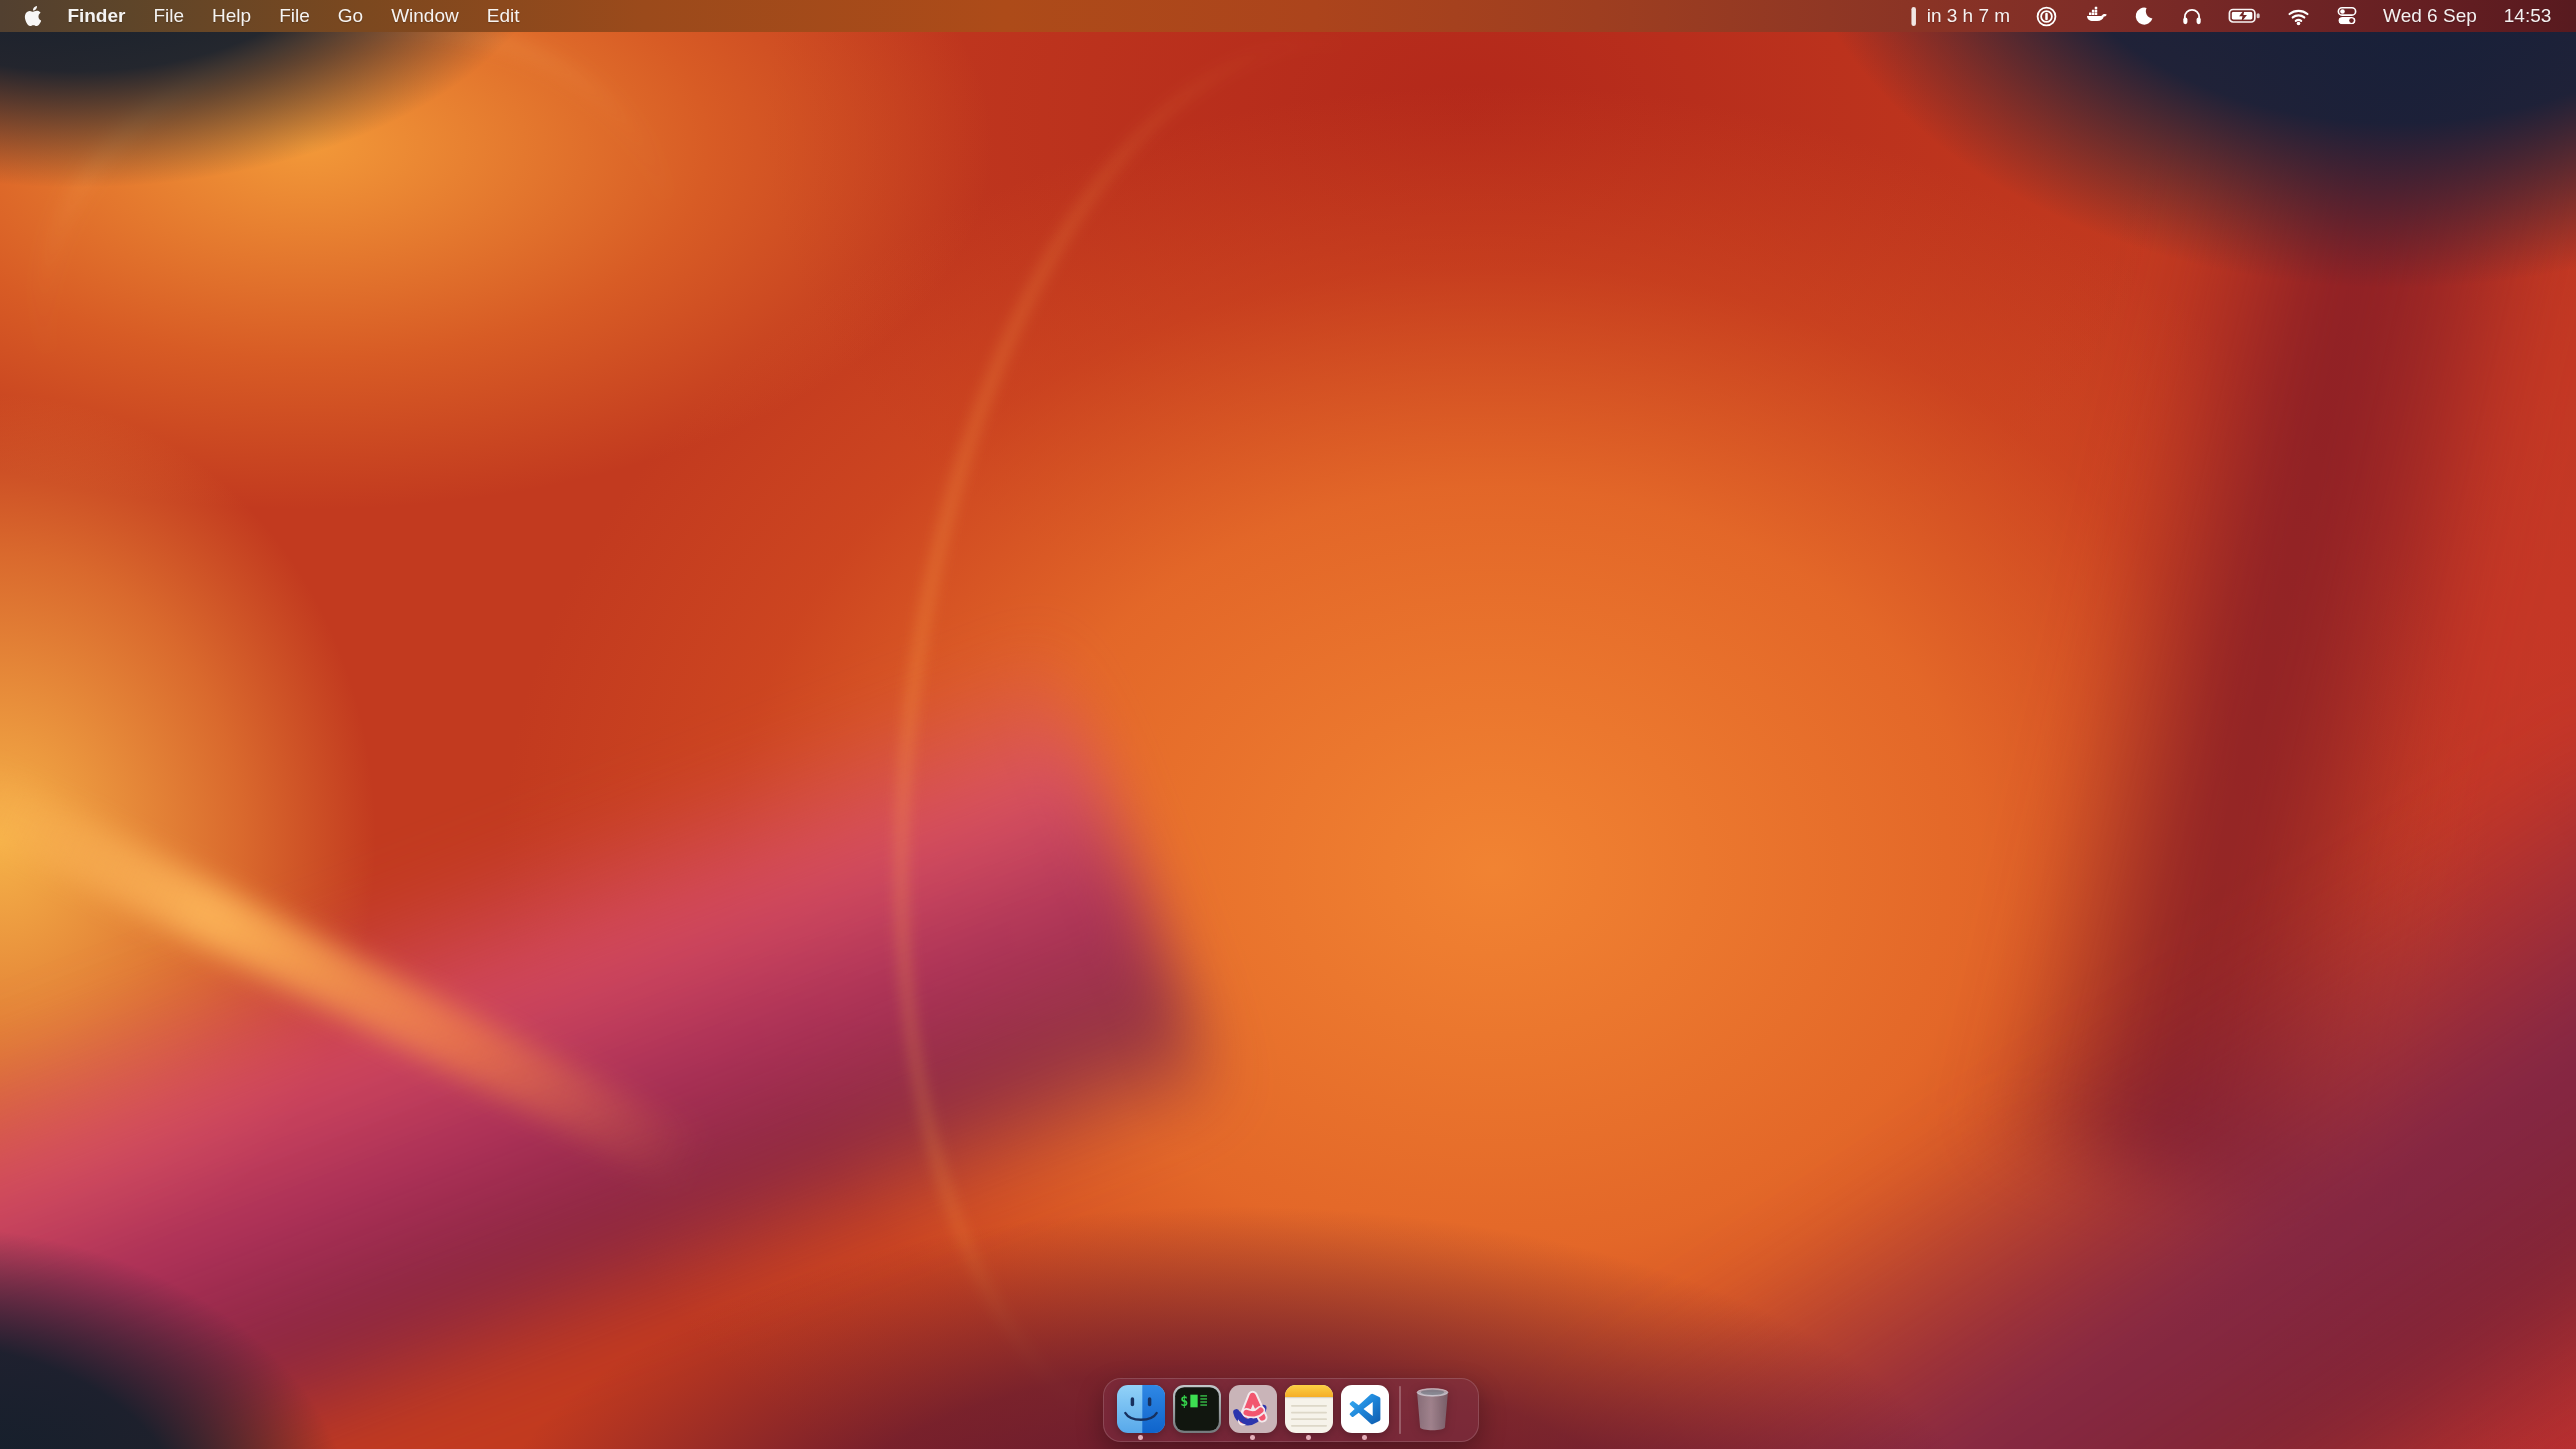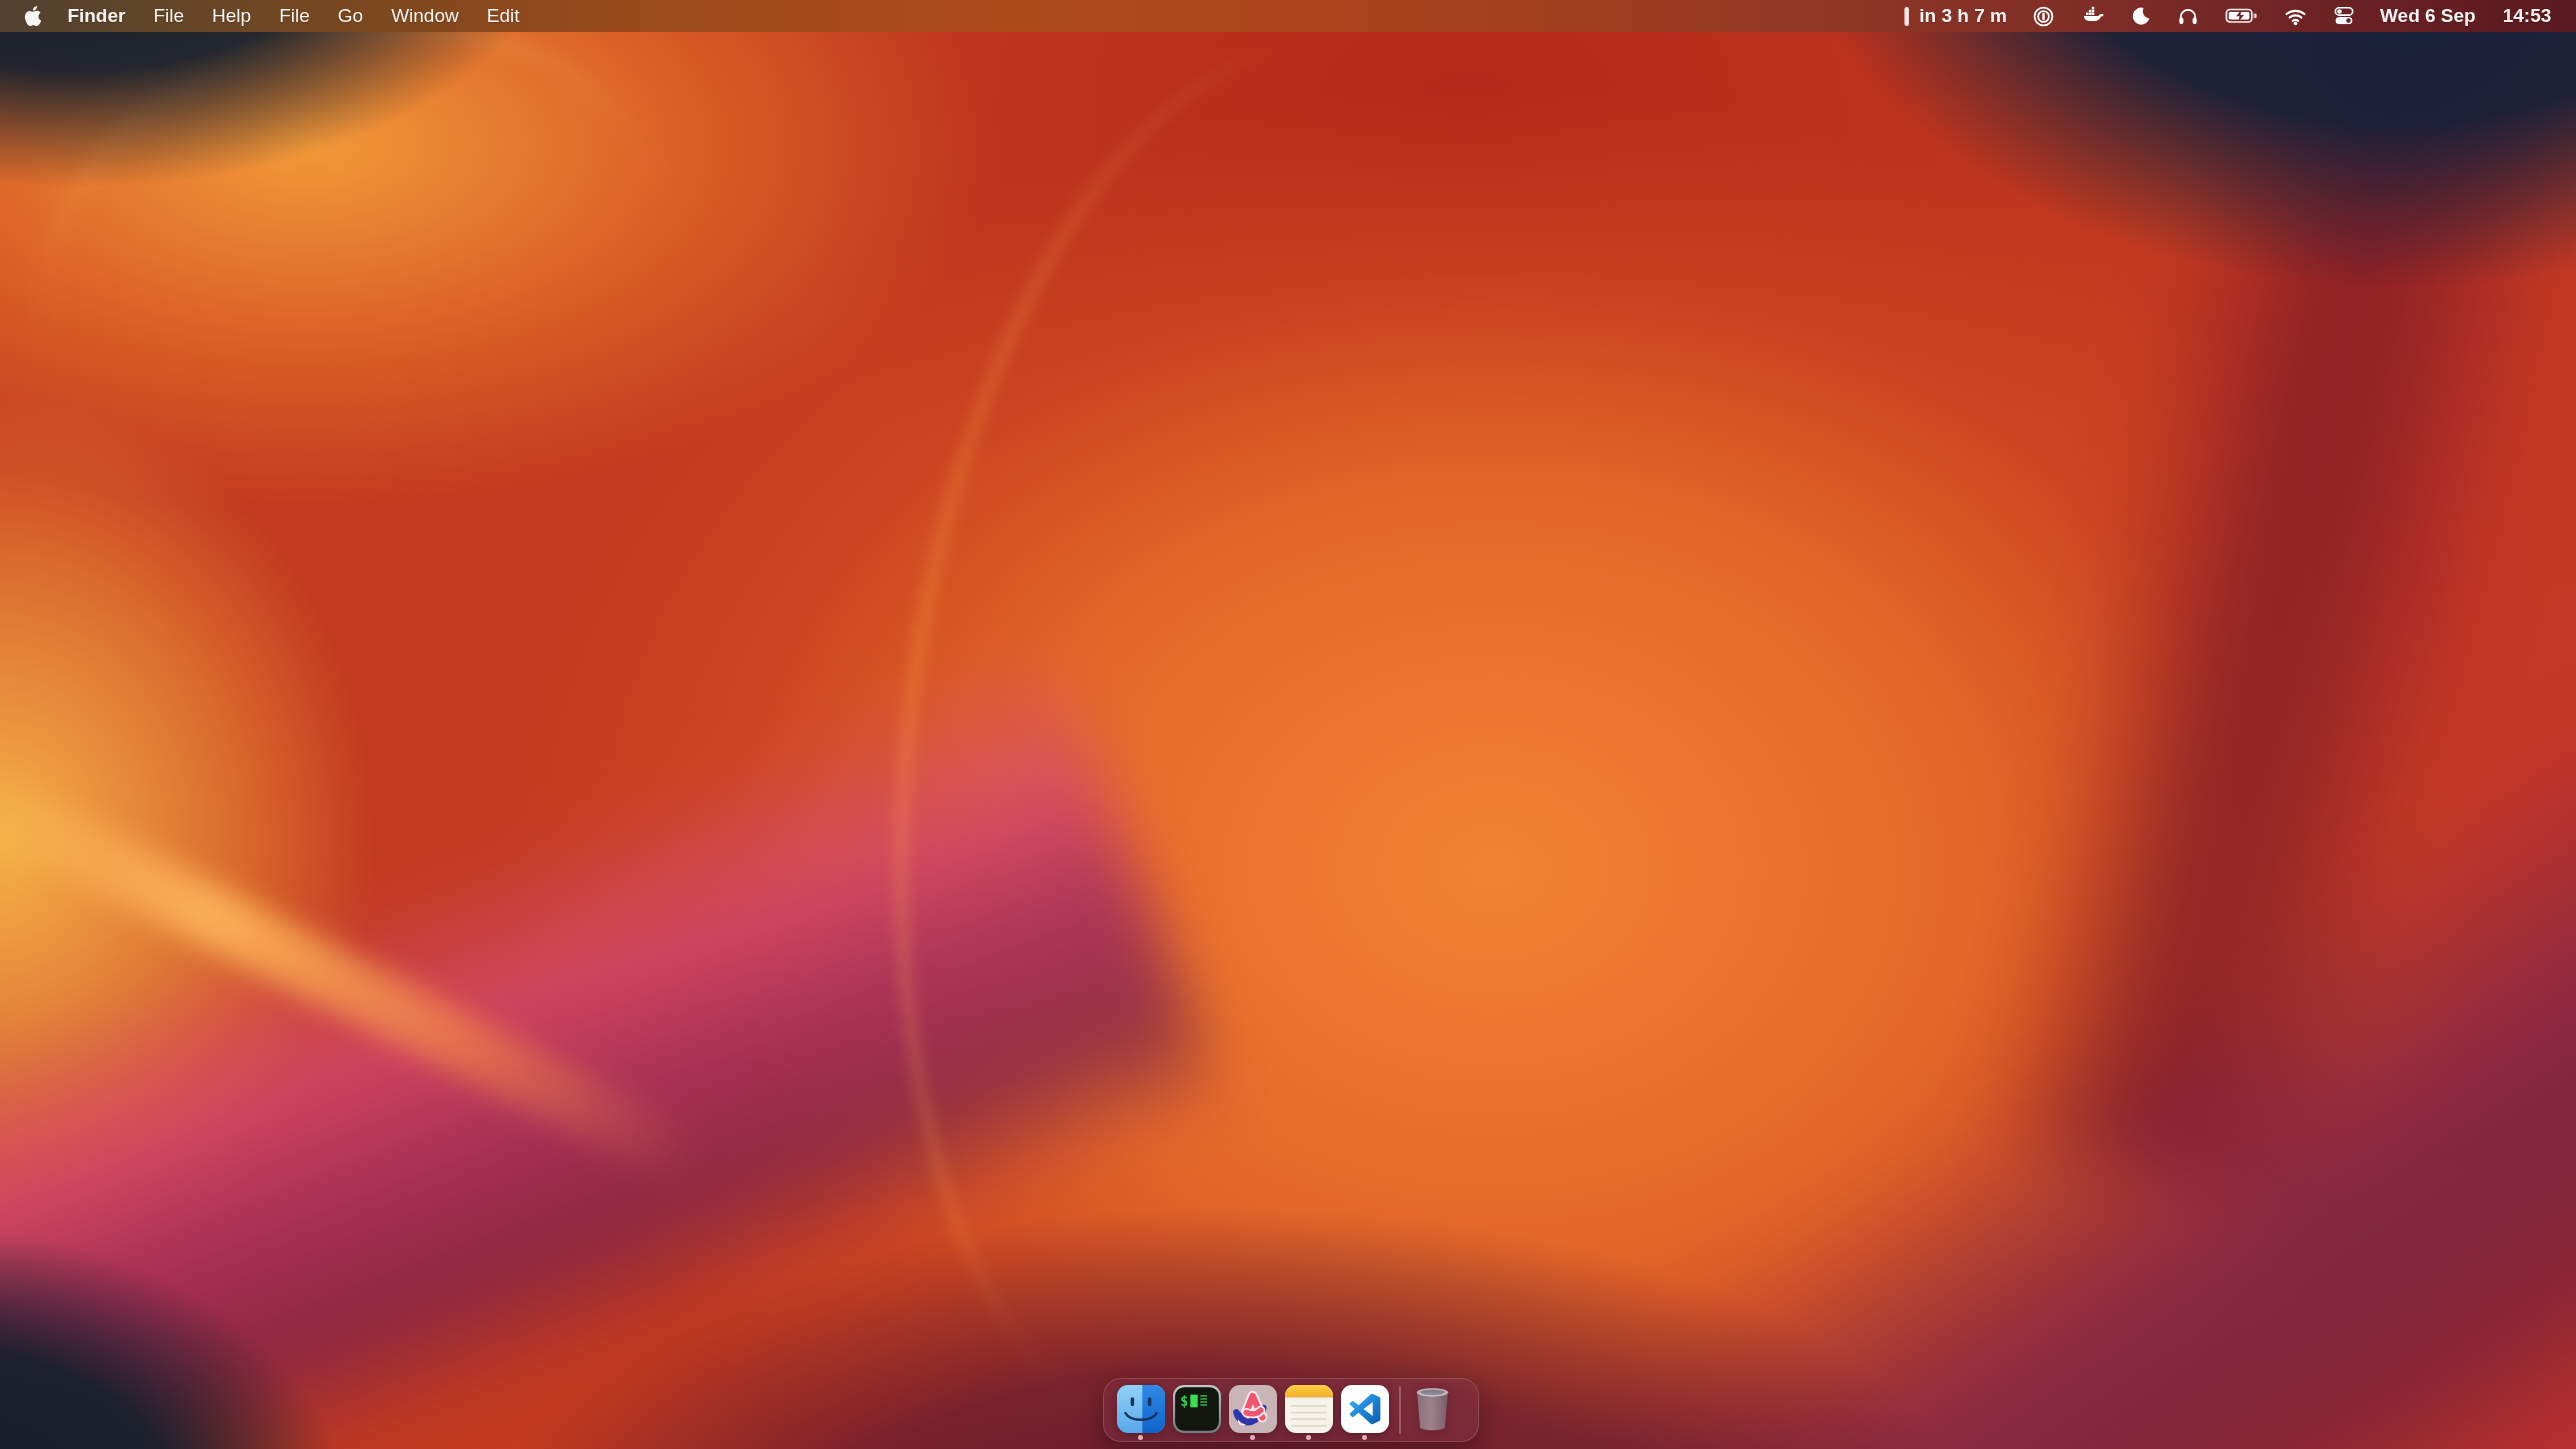--- a/index.html
+++ b/index.html
@@ -50,21 +50,21 @@
       background:linear-gradient(to right,
         #524030 0%, #5e4529 5%, #7b481f 14%, #9b4a1b 25%, #ad4b19 39%,
         #ac441c 51%, #9e3e20 62%, #903724 71%, #7f2d27 81%, #6f2425 89%,
         #611d21 96%, #581a1f 100%);
       color:rgba(255,255,255,.94); font-size:19px;
       text-shadow:0 0.7px 1.3px rgba(0,0,0,.22); z-index:50; }
   .mb-left, .mb-right { display:flex; align-items:center; height:32px; }
   .mb-item { padding:0 14px; height:32px; display:flex; align-items:center; white-space:nowrap; }
   .mb-item.apple { padding:0 10.7px; }
   .mb-item.appname { font-weight:700; }
-  .mb-status { padding:0 12.7px; height:32px; display:flex; align-items:center; gap:8px; white-space:nowrap;font-weight:bold; }
+  .mb-status { padding:0 12.7px; height:32px; display:flex; align-items:center; gap:8px; white-space:nowrap; }
   .mb-status svg { display:block; }
   .mb-clock { display:flex; gap:27px; }
 
   
   .dock { position:absolute; left:1103px; top:1378px; width:376px; height:64px;
       background:rgba(125,52,77,.38);
       border:1.3px solid rgba(255,255,255,.15);
       border-radius:18px;
       display:flex; align-items:flex-start; padding:6px 8.7px 0;
       box-shadow:0 9.4px 27px rgba(0,0,0,.30); z-index:60; }

